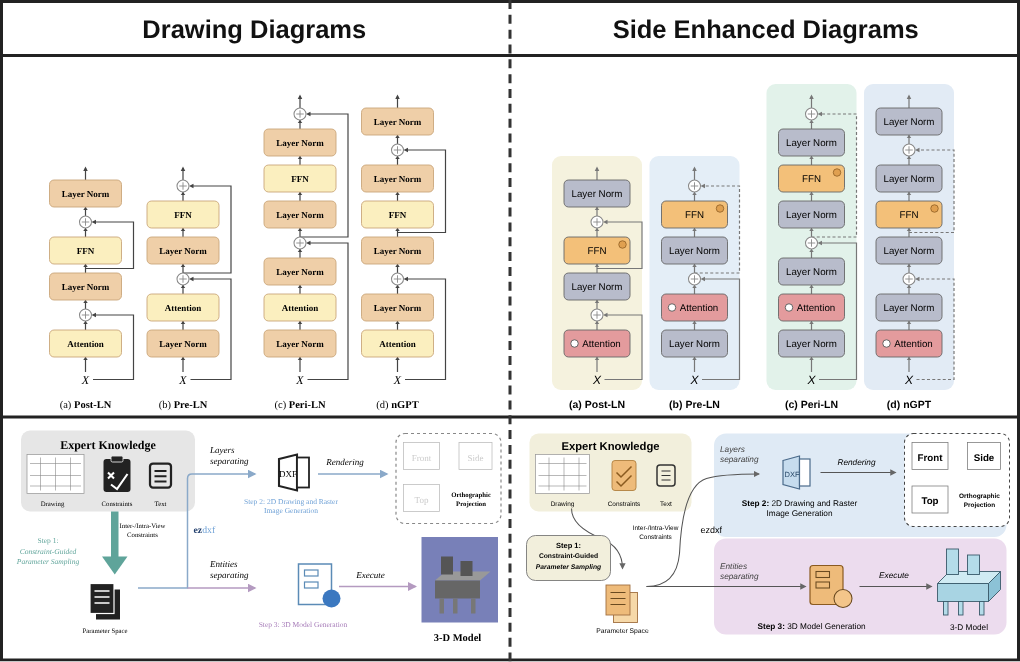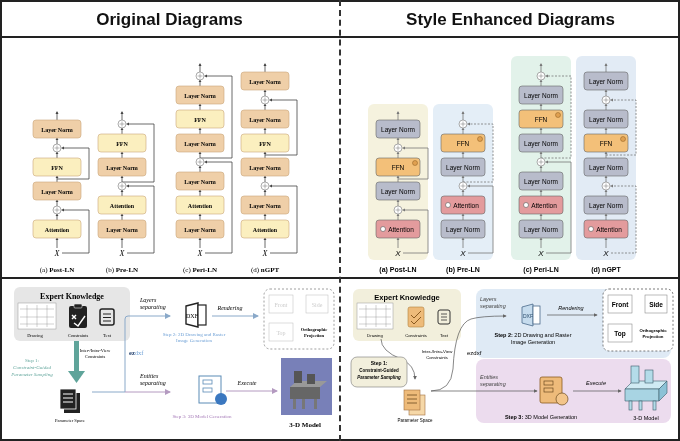--- a/index.html
+++ b/index.html
@@ -12,22 +12,22 @@
 svg text{font-family:"Liberation Serif",serif;}
 .sans text{font-family:"Liberation Sans",sans-serif;}
 </style>
 </head>
 <body>
 
 <div class="frame"></div>
 <div class="hline" style="top:36px"></div>
 <div class="hline" style="top:277px"></div>
 <div class="vdash"></div>
-<div class="title" style="left:0;width:339px">Original Diagrams</div>
-<div class="title" style="left:341px;width:339px">Style Enhanced Diagrams</div>
+<div class="title" style="left:0;width:339px">Drawing Diagrams</div>
+<div class="title" style="left:341px;width:339px">Side Enhanced Diagrams</div>
 
 <svg id="orig-svg" style="position:absolute;left:0;top:38px" width="339" height="239" viewBox="0 0 339 239">
     <g>
       <text x="57" y="218" text-anchor="middle" font-size="8" font-style="italic" font-family="Liberation Serif, serif">X</text>
       <line x1="57" y1="210" x2="57" y2="200" stroke="#444" stroke-width="0.8"></line>
       <path d="M55.5,202 L57,200 L58.5,202 z" fill="#444"></path>
       <line x1="57" y1="182" x2="57" y2="176" stroke="#444" stroke-width="0.8"></line>
       <path d="M55.5,178 L57,176 L58.5,178 z" fill="#444"></path>
       <line x1="57" y1="168" x2="57" y2="162" stroke="#444" stroke-width="0.8"></line>
       <path d="M55.5,164 L57,162 L58.5,164 z" fill="#444"></path>

